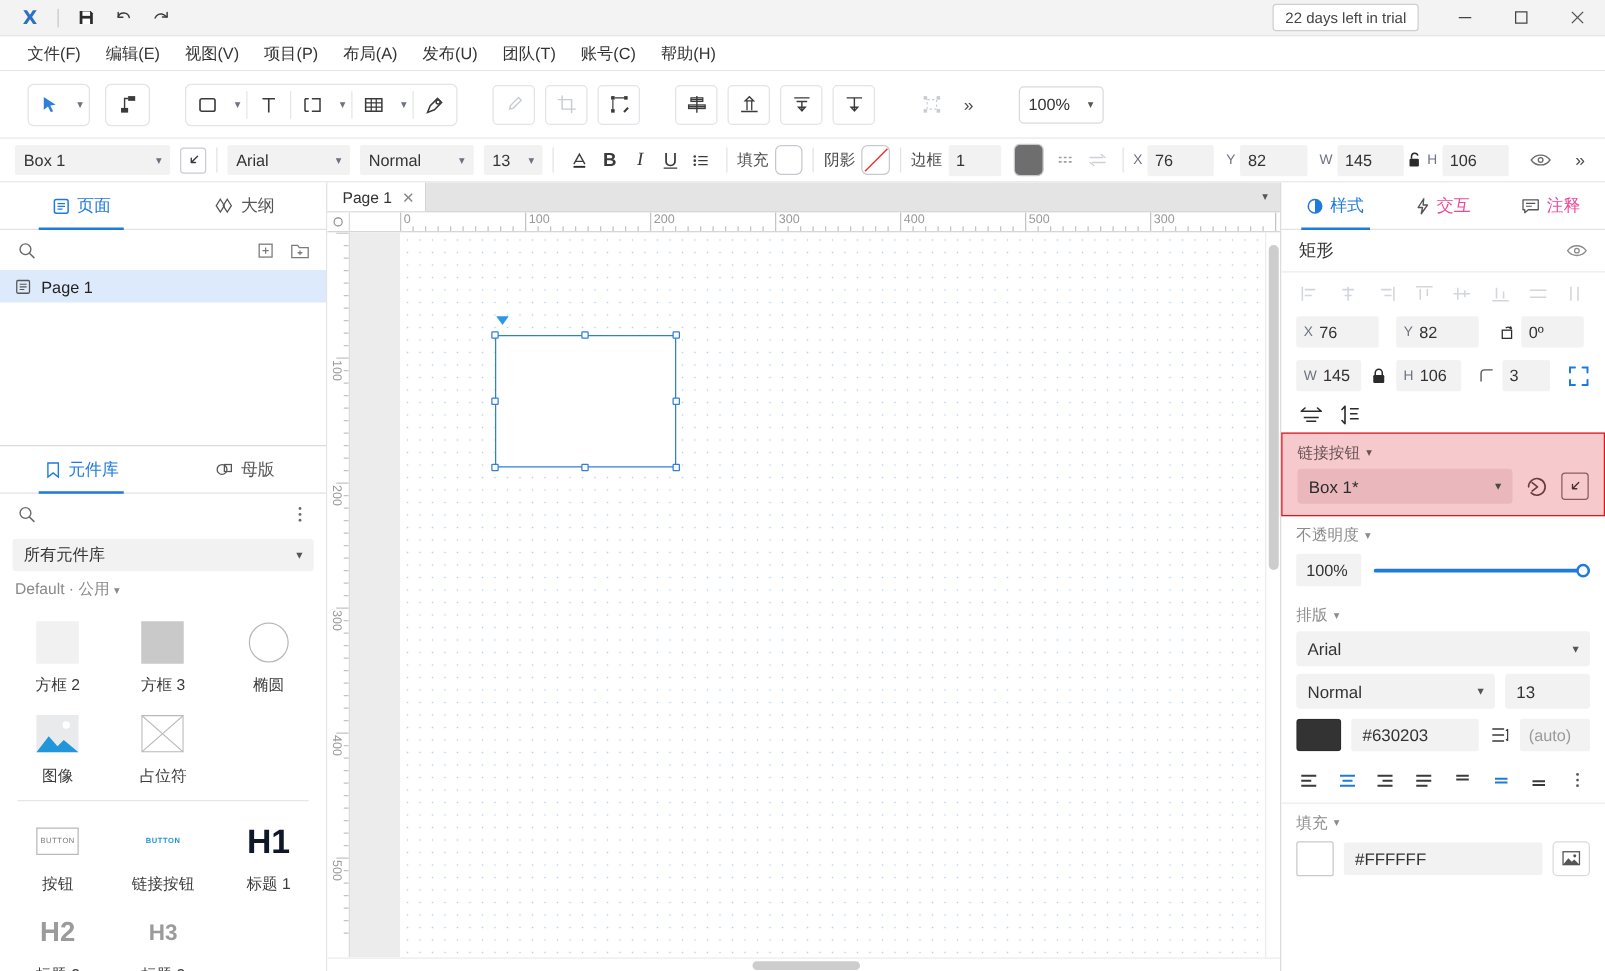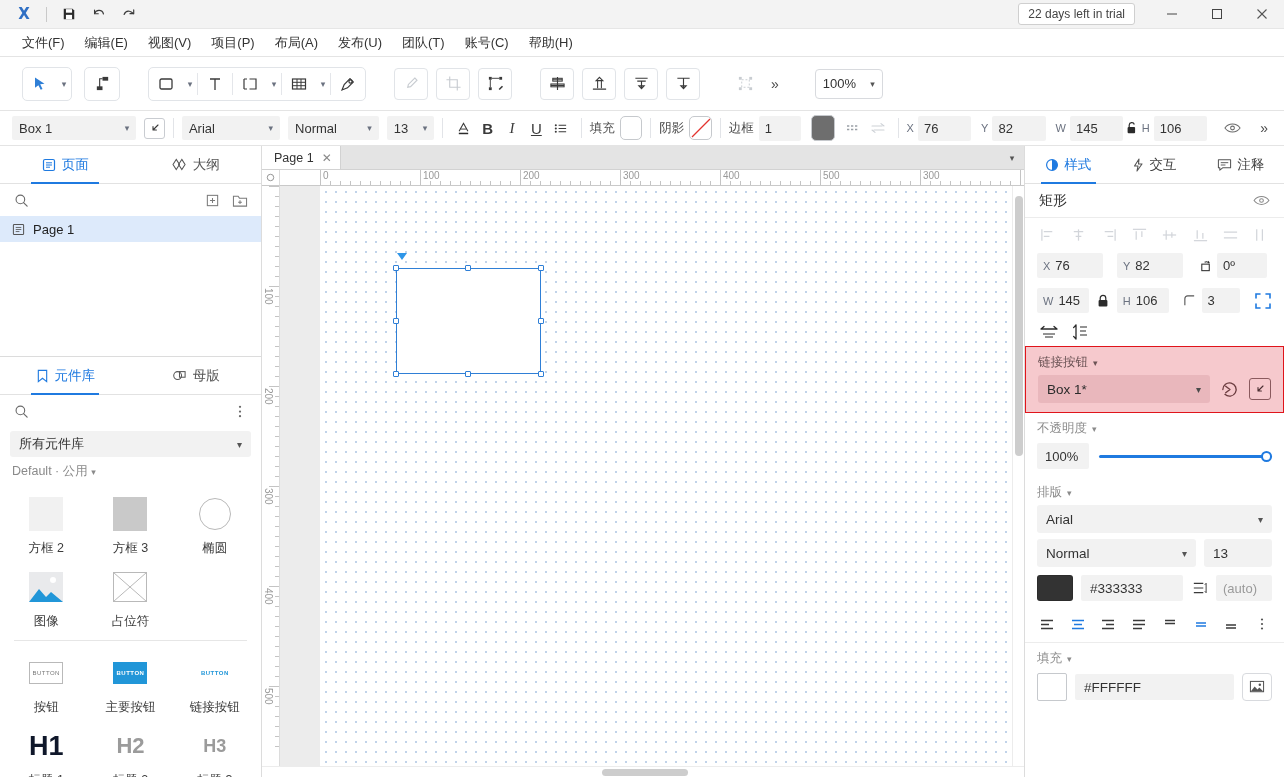--- a/index.html
+++ b/index.html
@@ -234,21 +234,21 @@
   .scroll-h .thumb {
     position: absolute; top: 2px; height: 7px; left: 340px; width: 86px;
     background: #cdcdcd; border-radius: 4px;
   }
 
   
   .right { width: 260px; border-left: 1px solid #dcdcdc; display: flex; flex-direction: column; background: #fff; }
   .r-tabs { height: 38px; display: flex; border-bottom: 1px solid #e2e2e2; }
   .r-tab {
     flex: 1; display: flex; align-items: center; justify-content: center; gap: 5px;
-    font-size: 13.5px; color: #404040; cursor: pointer; position: relative;
+    font-size: 13.5px; color: #ec4899; cursor: pointer; position: relative;
   }
   .r-tab.active { color: #1f7ae0; }
   .r-tab.active::after {
     content: ""; position: absolute; bottom: -1px; left: 18%; right: 18%; height: 2.5px; background: #1f7ae0;
   }
   .r-name {
     height: 34px; display: flex; align-items: center; padding: 0 14px;
     border-bottom: 1px solid #ececec; font-size: 14px; color: #333;
   }
   .r-align {
@@ -754,26 +754,20 @@
           <div class="lib-name">占位符</div>
         </div>
 
         <div class="lib-sep"></div>
 
         <div class="lib-cell">
           <div class="lib-thumb">
             <div style="width:34px;height:22px;border:1px solid #b9b9b9;background:#fff;display:flex;align-items:center;justify-content:center;font-size:6px;color:#777;letter-spacing:.5px">BUTTON</div>
           </div>
           <div class="lib-name">按钮</div>
-        </div>
-        <div class="lib-cell">
-          <div class="lib-thumb">
-            <div style="width:34px;height:22px;background:#2196d8;display:flex;align-items:center;justify-content:center;font-size:6px;color:#fff;letter-spacing:.5px;font-weight:bold">BUTTON</div>
-          </div>
-          <div class="lib-name">主要按钮</div>
         </div>
         <div class="lib-cell">
           <div class="lib-thumb">
             <div style="width:34px;height:22px;display:flex;align-items:center;justify-content:center;font-size:6px;color:#2196d8;letter-spacing:.5px;font-weight:bold">BUTTON</div>
           </div>
           <div class="lib-name">链接按钮</div>
         </div>
 
         <div class="lib-cell">
           <div class="lib-thumb">
@@ -1189,21 +1183,21 @@
           <span>Normal</span>
           <span style="font-size:10px;color:#555">▾</span>
         </div>
         <div class="sz-box">
           <span>13</span>
         </div>
       </div>
       <div class="color-row">
         <div class="color-chip" style="background:#333333"></div>
         <div class="hex-box">
-          <span>#333333</span>
+          <span>#630203</span>
         </div>
         <span>
           <svg width="17" height="16" viewBox="0 0 18 16">
               <path d="M3 3h10M3 8h10M3 13h10" stroke="#3a3a3a" stroke-width="1.3"></path>
               <path d="M16 3v10M16 3l-1.4 1.6M16 13l-1.4-1.6" stroke="#3a3a3a" stroke-width="1" fill="none"></path>
             </svg>
         </span>
         <div class="auto-box">
           <span>(auto)</span>
         </div>

